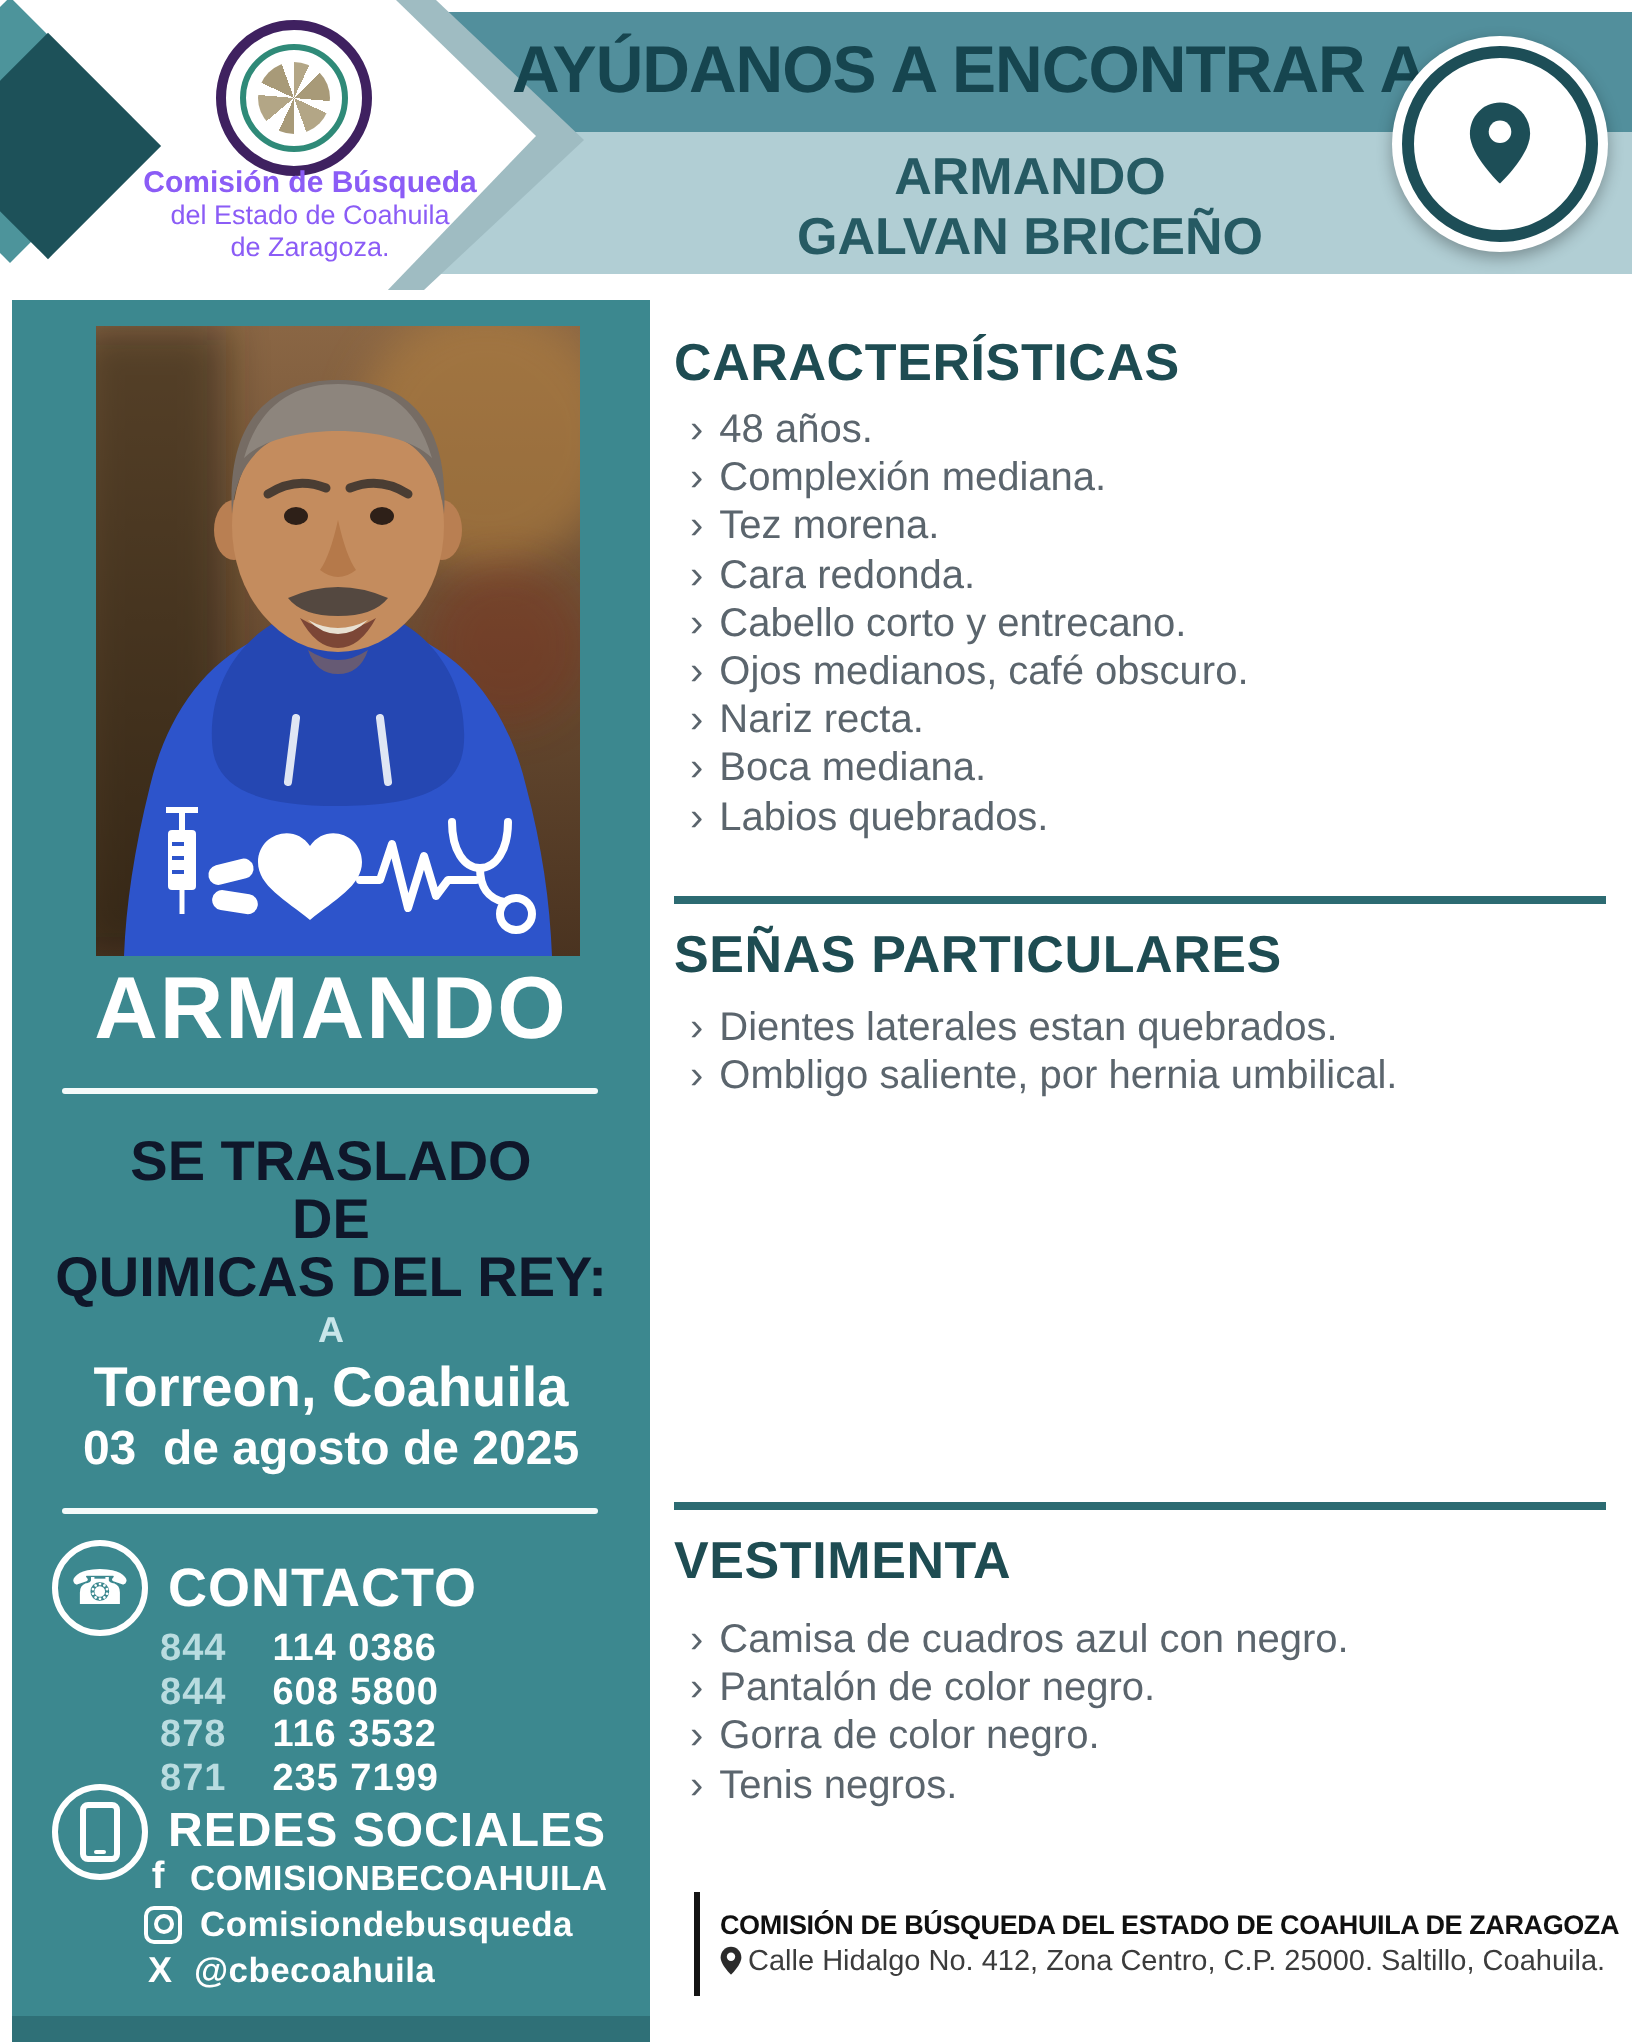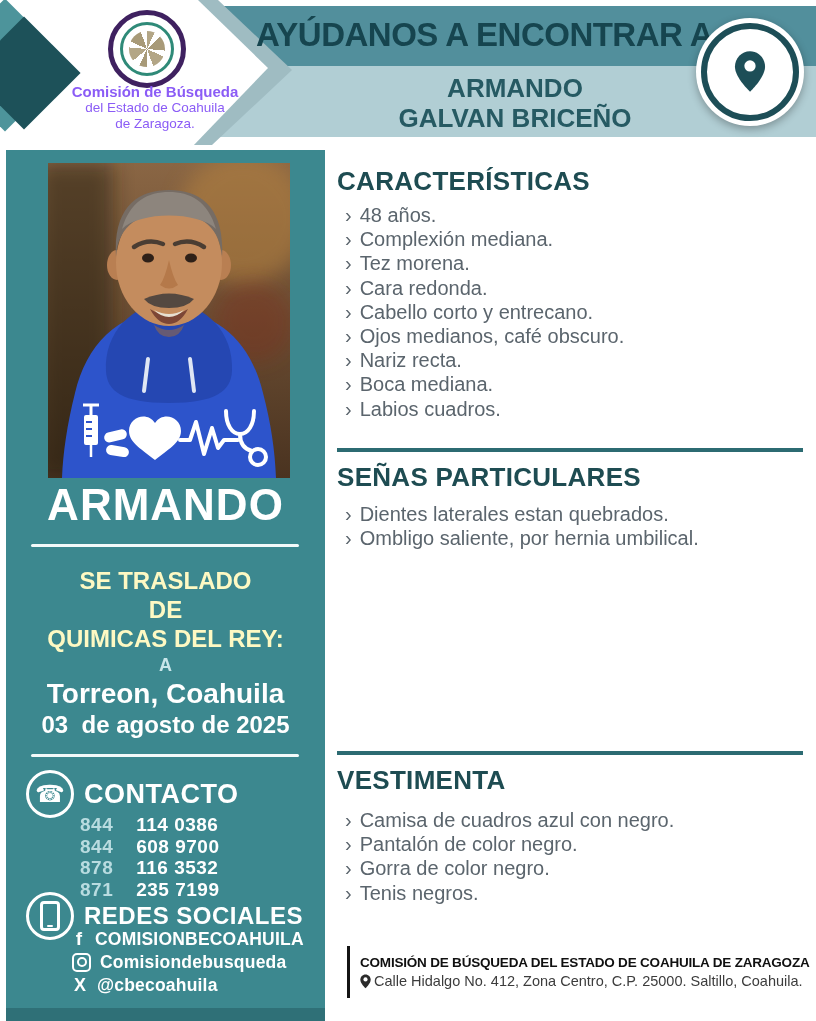--- a/index.html
+++ b/index.html
@@ -41,21 +41,21 @@
 
   
   .sidebar{position:absolute;left:6px;top:150px;width:319px;height:858px;background:#3c888f;color:#fff}
   .sidebar-bottom{position:absolute;left:6px;top:1008px;width:319px;height:13px;background:#2f7077}
   .photo{position:absolute;left:42px;top:13px;width:242px;height:315px;overflow:hidden}
   .big-name{position:absolute;left:0;top:330px;width:100%;text-align:center;
             font-size:44px;font-weight:800;letter-spacing:1px;color:#fff}
   .sdivider{position:absolute;left:25px;width:268px;height:3px;background:#f4fafa;border-radius:2px}
   .d1{top:394px}.d2{top:604px}
   .transfer{position:absolute;left:0;top:416px;width:100%;text-align:center;font-weight:800}
-  .transfer .pale{color:#fef9c3;font-size:24px;line-height:29px}
+  .transfer .pale{color:#0f172a;font-size:28px;line-height:29px}
   .transfer .tiny{color:#c8e6ea;font-size:18px;line-height:24px}
   .transfer .dest{color:#fff;font-size:28px;line-height:33px}
   .transfer .date{color:#fff;font-size:24px;line-height:30px;white-space:pre}
 
   .icon-circle{width:42px;height:42px;border-radius:50%;border:3.5px solid #fff;
                display:flex;align-items:center;justify-content:center;flex:none}
   .phone-glyph{font-size:24px;line-height:1;color:#fff;font-family:"DejaVu Sans",sans-serif}
   .mob{width:14px;height:24px;border:3px solid #fff;border-radius:4px;position:relative}
   .mob::after{content:"";position:absolute;left:50%;bottom:1px;transform:translateX(-50%);
               width:6px;height:2.5px;background:#fff;border-radius:1px}
@@ -77,21 +77,21 @@
   .sec-title{position:absolute;font-size:26px;font-weight:800;color:#1e4c52;letter-spacing:.3px}
   .items{position:absolute;list-style:none;margin:0;padding:0}
   .items li{display:flex;gap:8px;font-size:20px;color:#5b656d;line-height:24.2px;white-space:nowrap}
   .blt{color:#5b656d;flex:none}
   .hline{position:absolute;left:337px;width:466px;height:3.5px;background:#2c6b72}
 
   
   .footer{position:absolute;left:337px;top:946px;width:470px;display:flex;align-items:center;gap:10px}
   .vbar{width:3px;height:52px;background:#141414;flex:none}
   .ftext .f1{font-size:13.5px;font-weight:800;color:#101010;letter-spacing:-.2px;white-space:nowrap}
-  .ftext .f2{font-size:14.5px;color:#3c3c3c;margin-top:3px;display:flex;align-items:flex-end;gap:3px;white-space:nowrap}
+  .ftext .f2{font-size:14.5px;color:#3c3c3c;margin-top:3px;display:flex;align-items:flex-start;gap:3px;white-space:nowrap}
 </style>
 </head>
 <body>
 
 <div class="poster">
 
   <div>
     <div class="band-dark"></div>
     <div class="band-light"></div>
     <div class="echo-arrow"></div>
@@ -198,21 +198,21 @@
 
     <div class="side-head contact-head">
       <div class="icon-circle">
         <span class="phone-glyph">☎</span>
       </div>
       <span class="t1">CONTACTO</span>
     </div>
 
     <div class="phones">
       <div class="phone"><span class="pfx">844</span><span>114 0386</span></div>
-      <div class="phone"><span class="pfx">844</span><span>608 9700</span></div>
+      <div class="phone"><span class="pfx">844</span><span>608 5800</span></div>
       <div class="phone"><span class="pfx">878</span><span>116 3532</span></div>
       <div class="phone"><span class="pfx">871</span><span>235 7199</span></div>
     </div>
 
     <div class="side-head redes-head">
       <div class="icon-circle">
         <div class="mob"></div>
       </div>
       <span class="t2">REDES SOCIALES</span>
     </div>
@@ -263,21 +263,21 @@
     <li>
         <span class="blt">›</span>
         <span>Nariz recta.</span>
       </li>
     <li>
         <span class="blt">›</span>
         <span>Boca mediana.</span>
       </li>
     <li>
         <span class="blt">›</span>
-        <span>Labios cuadros.</span>
+        <span>Labios quebrados.</span>
       </li>
   </ul>
 
   <div class="hline" style="top:448px"></div>
   <div class="sec-title" style="left:337px;top:462px">SEÑAS PARTICULARES</div>
   <ul class="items" style="left:345px;top:502px">
     <li>
         <span class="blt">›</span>
         <span>Dientes laterales estan quebrados.</span>
       </li>

